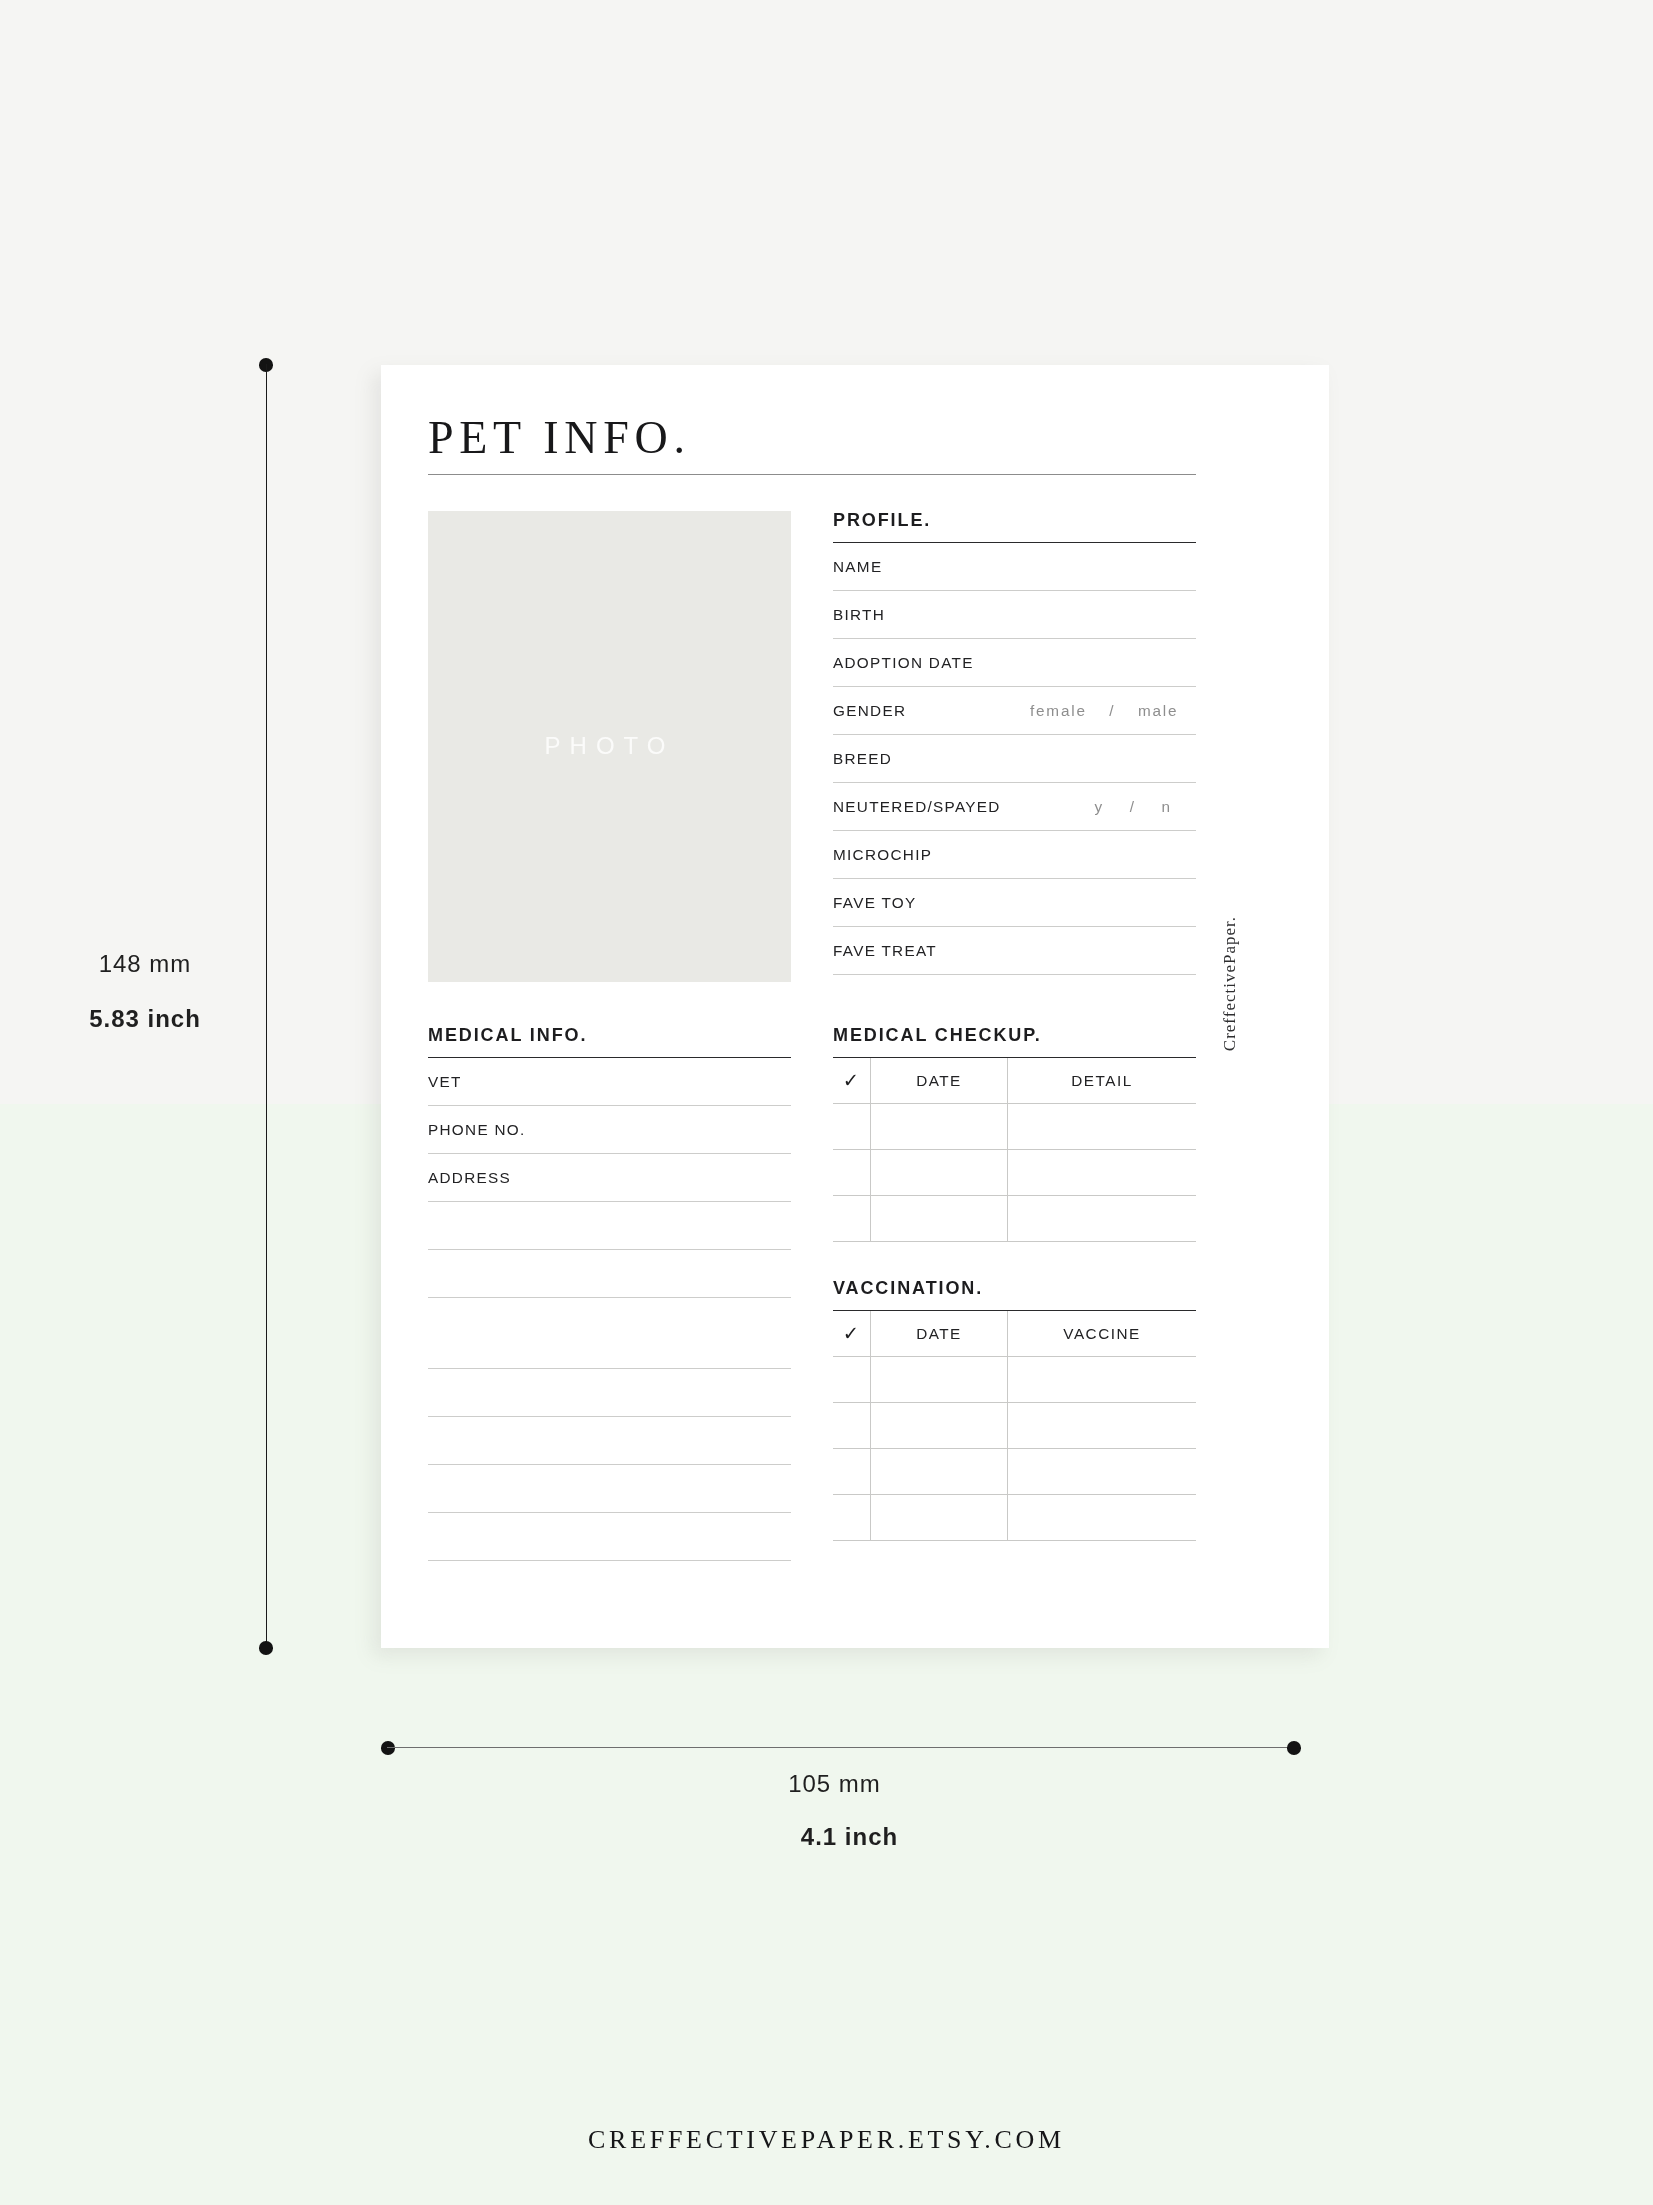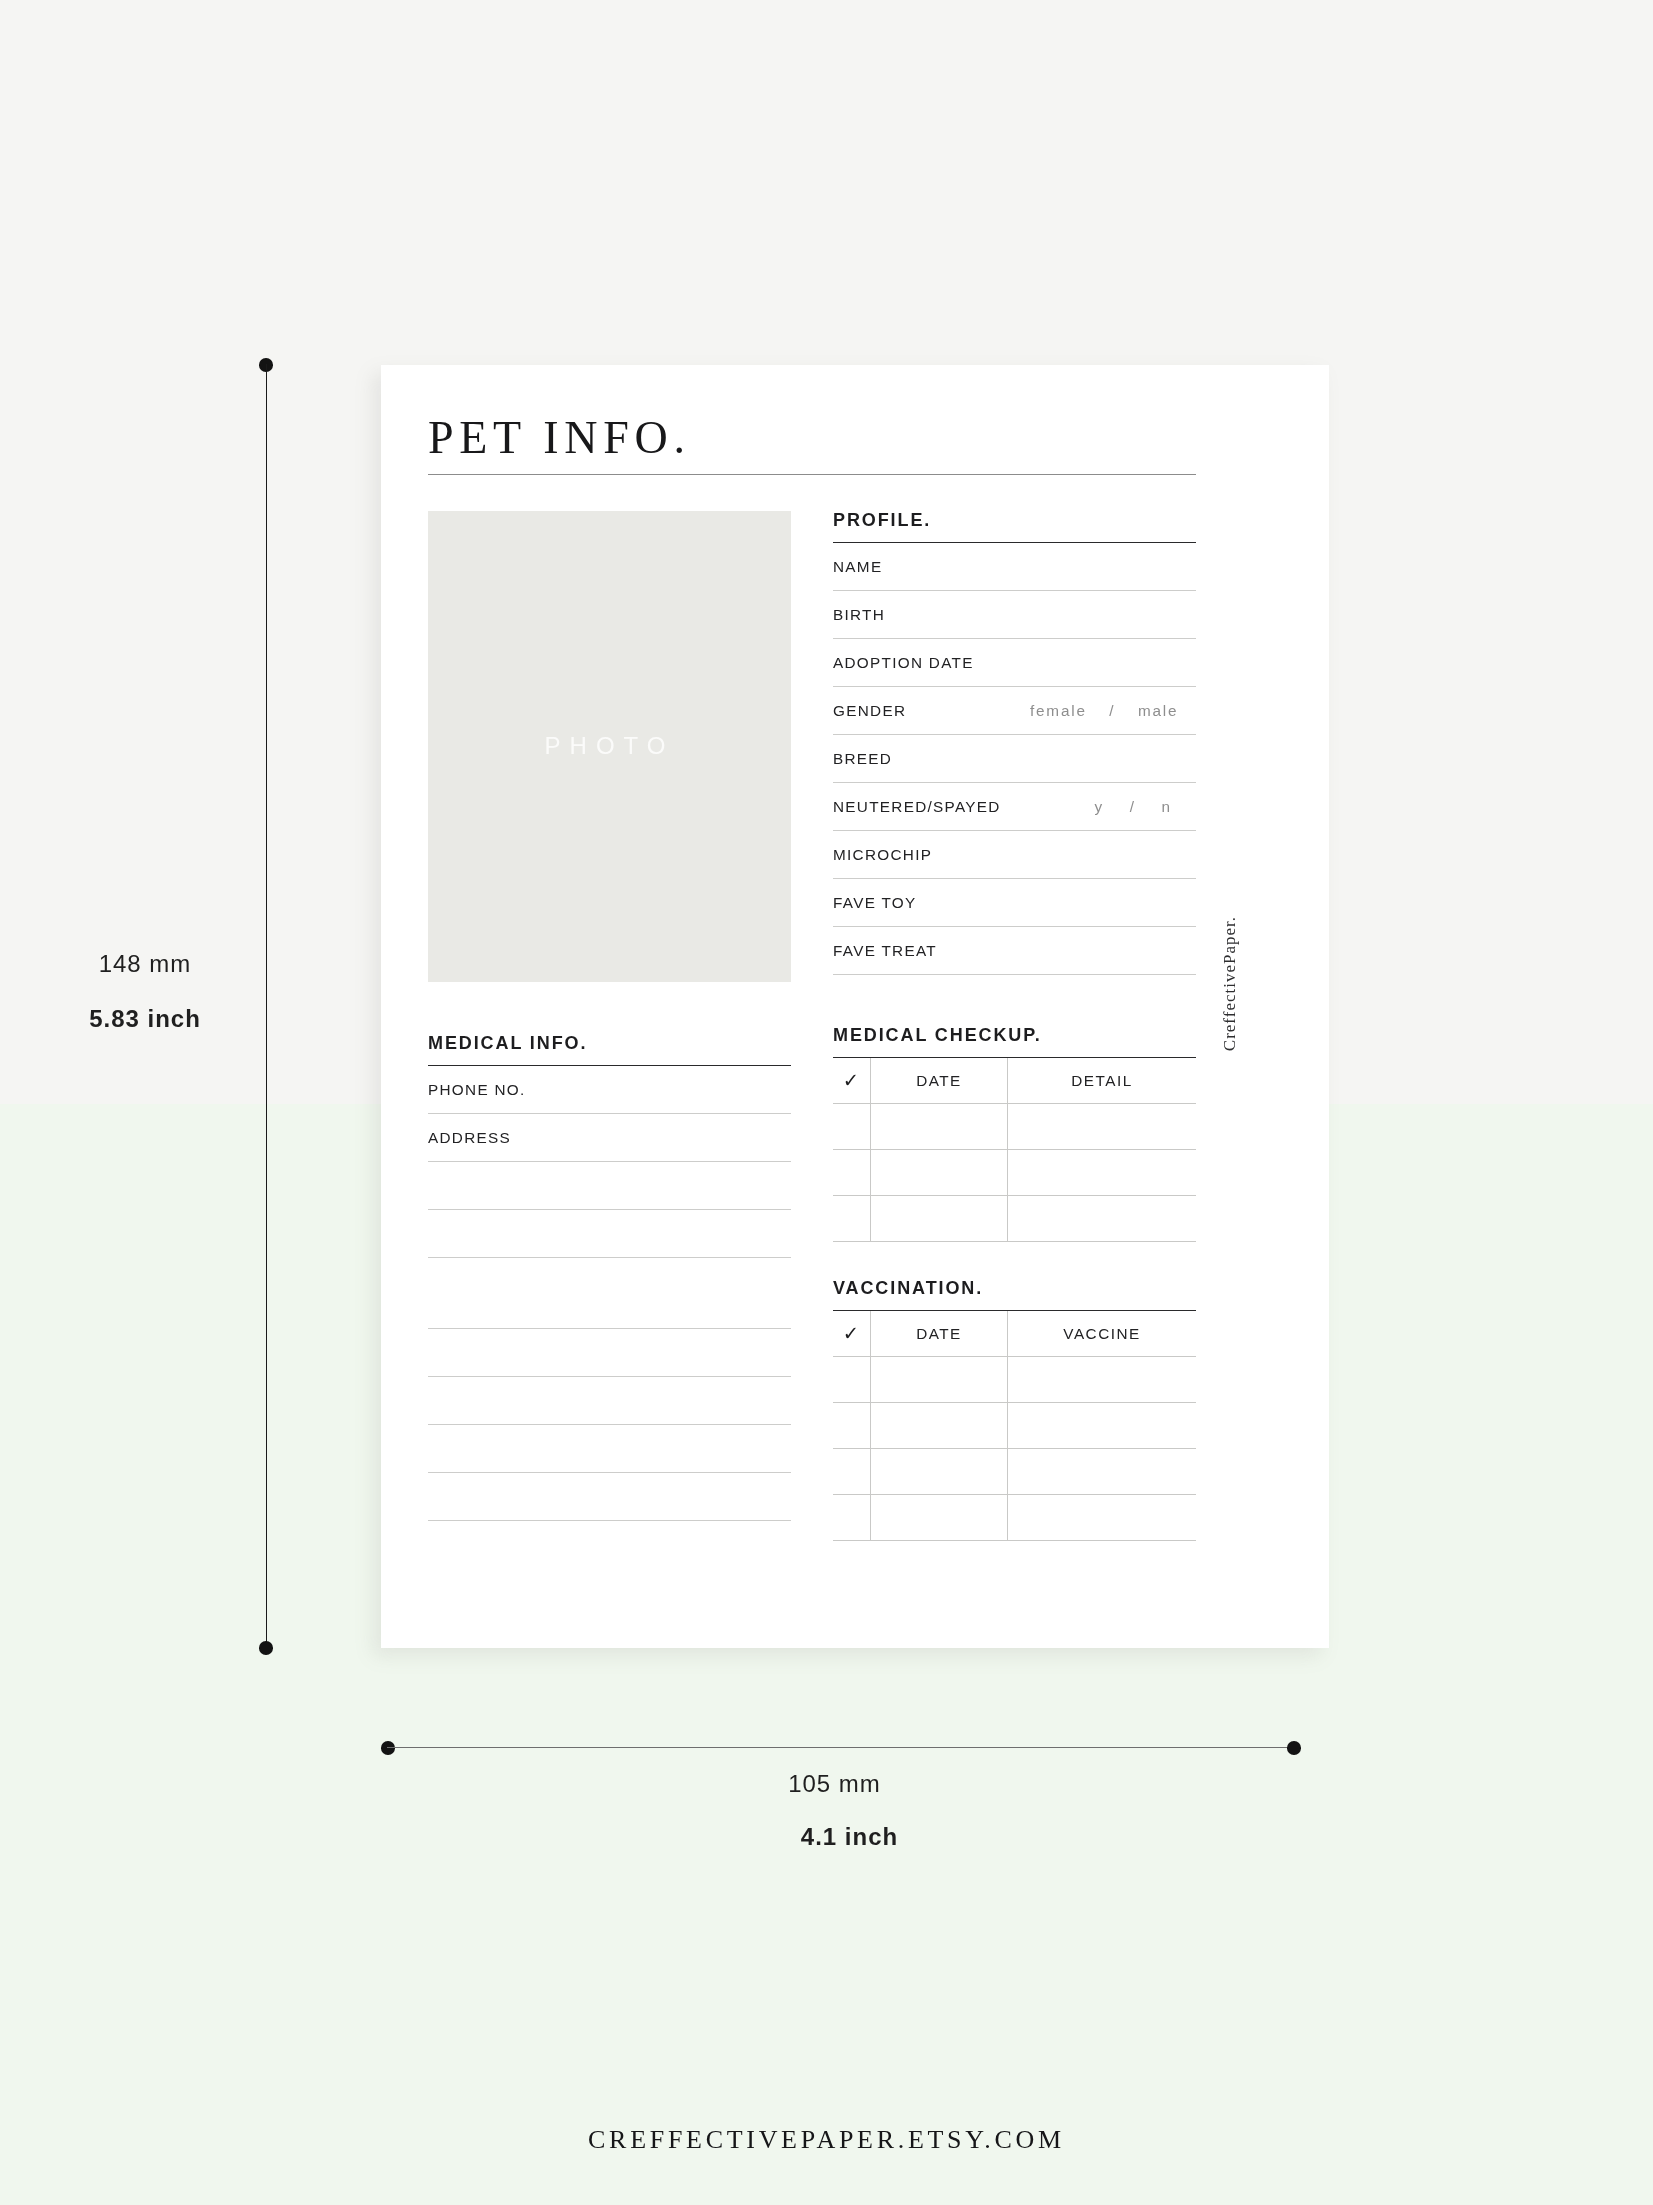--- a/index.html
+++ b/index.html
@@ -130,21 +130,21 @@
   .gender-opts .sep { padding: 0 19.4px; }
   .gender-opts { padding-right: 14.5px; align-items: flex-end; }
   .neuter-opts { padding-right: 21px; }
   .neuter-opts .sep { padding: 0 22.6px; }
 
   
   .bottom-row {
     display: flex;
     margin-top: 44px;
   }
-  .left-col { width: 363px; margin-top: 8px; }
+  .left-col { width: 363px; }
   .right-col { width: 363px; margin-left: 42px; }
 
   .spacer-28 { height: 22.6px; }
   .spacer-46 { height: 37px; }
 
   
   table.grid {
     border-collapse: collapse;
     width: 363px;
     table-layout: fixed;
@@ -336,20 +336,23 @@
 
     <div class="bottom-row">
 
       <div class="left-col">
 
         <div class="sec-head">MEDICAL INFO.</div>
         <div class="sec-rule"></div>
 
         <div class="field-list">
           <div class="field-row">
+            <span class="field-label">VET</span>
+          </div>
+          <div class="field-row">
             <span class="field-label">PHONE NO.</span>
           </div>
           <div class="field-row">
             <span class="field-label">ADDRESS</span>
           </div>
           <div class="field-row blank"></div>
           <div class="field-row blank"></div>
         </div>
 
         <div class="spacer-28"></div>

